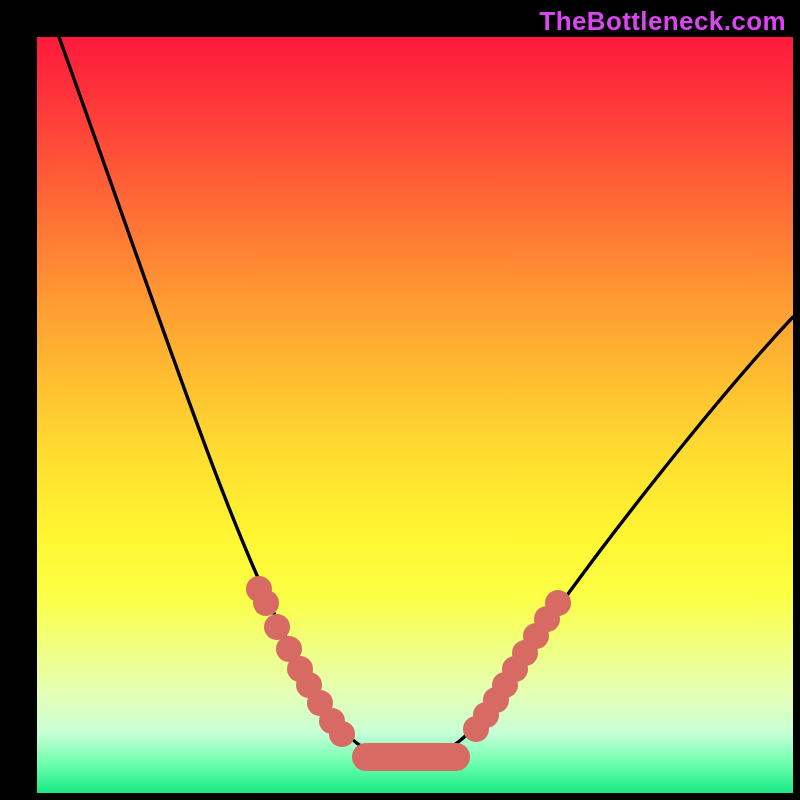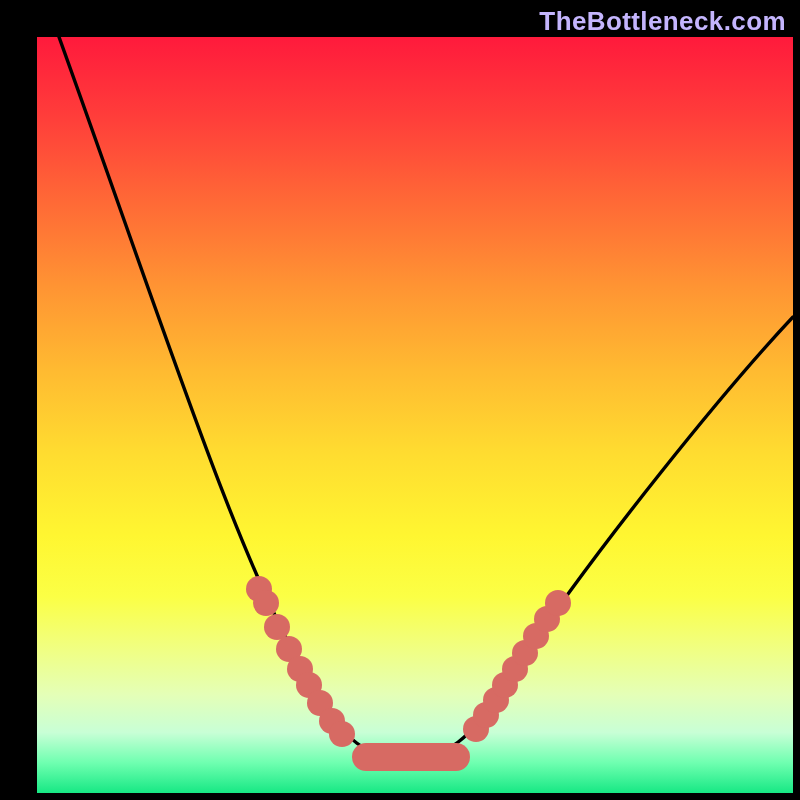--- a/index.html
+++ b/index.html
@@ -39,21 +39,21 @@
       #6fffb0 96%,
       #17e884 100%);
   }
   .watermark {
     position: absolute;
     top: 6px;
     right: 14px;
     font-family: Arial, Helvetica, sans-serif;
     font-size: 26px;
     font-weight: bold;
-    color: #c4b5fd;
+    color: #d946ef;
     letter-spacing: 0.4px;
     user-select: none;
   }
   svg.curve {
     position: absolute;
     left: 0;
     top: 0;
     width: 756px;
     height: 756px;
   }

